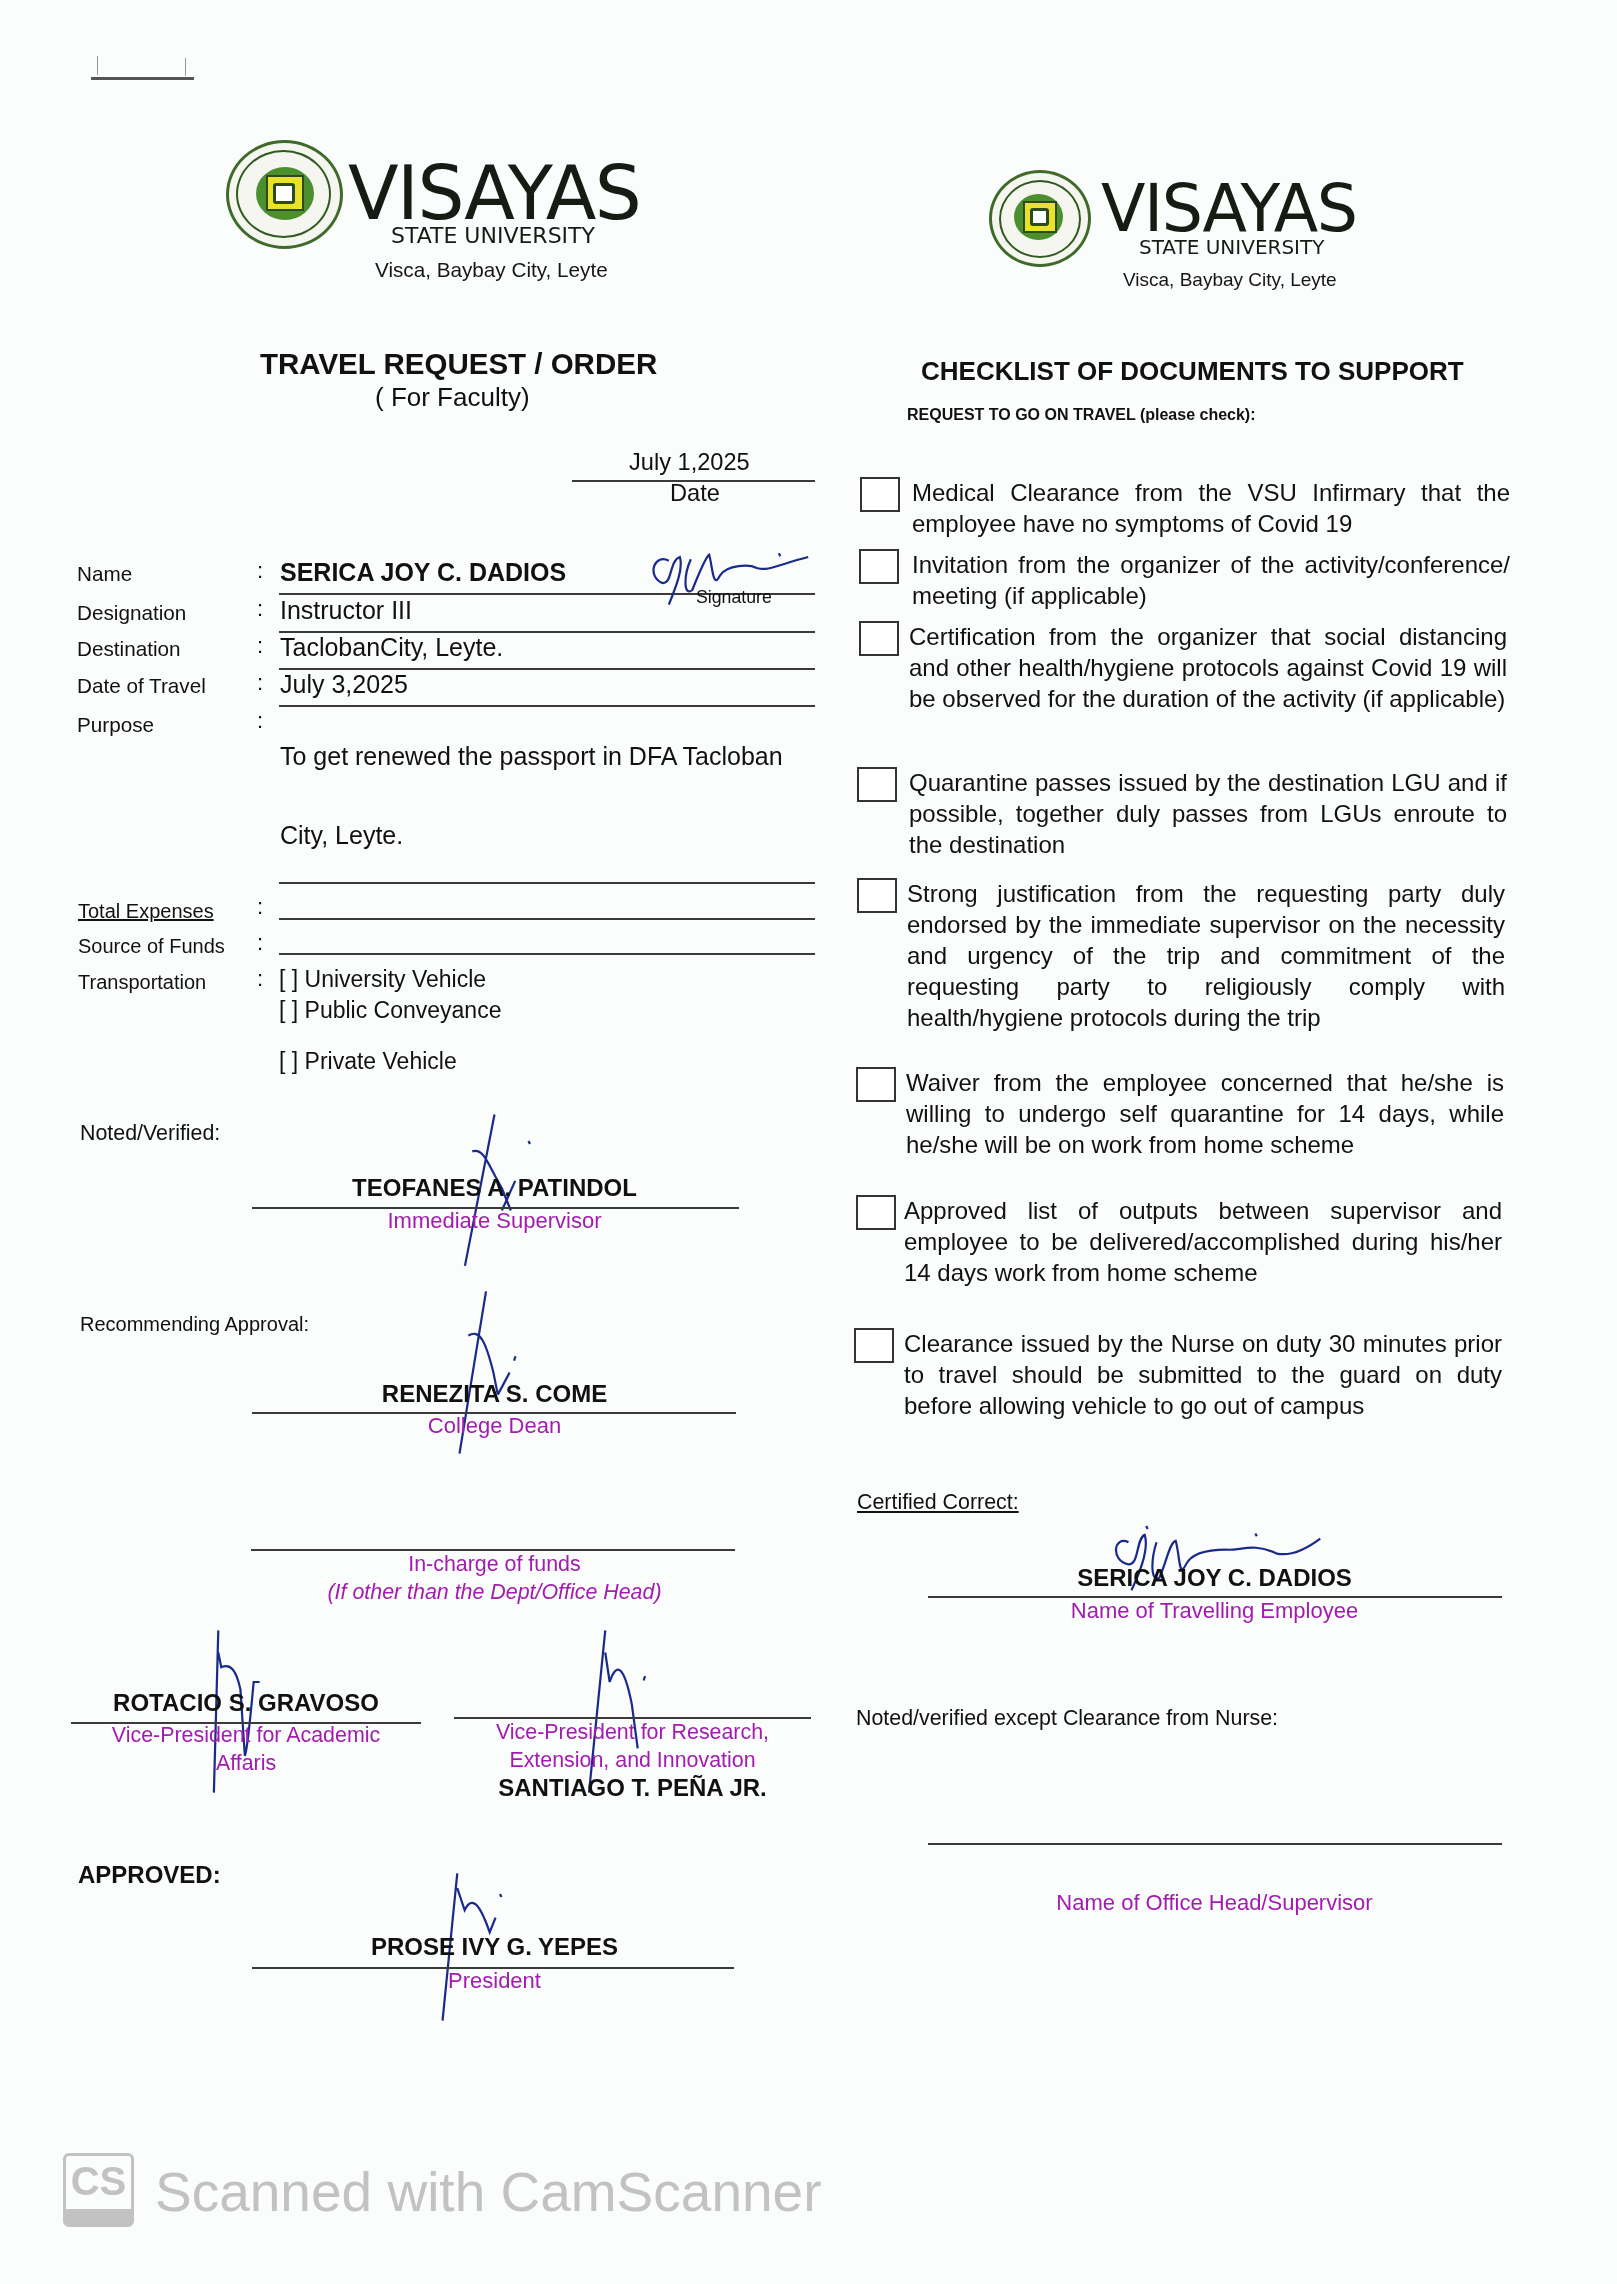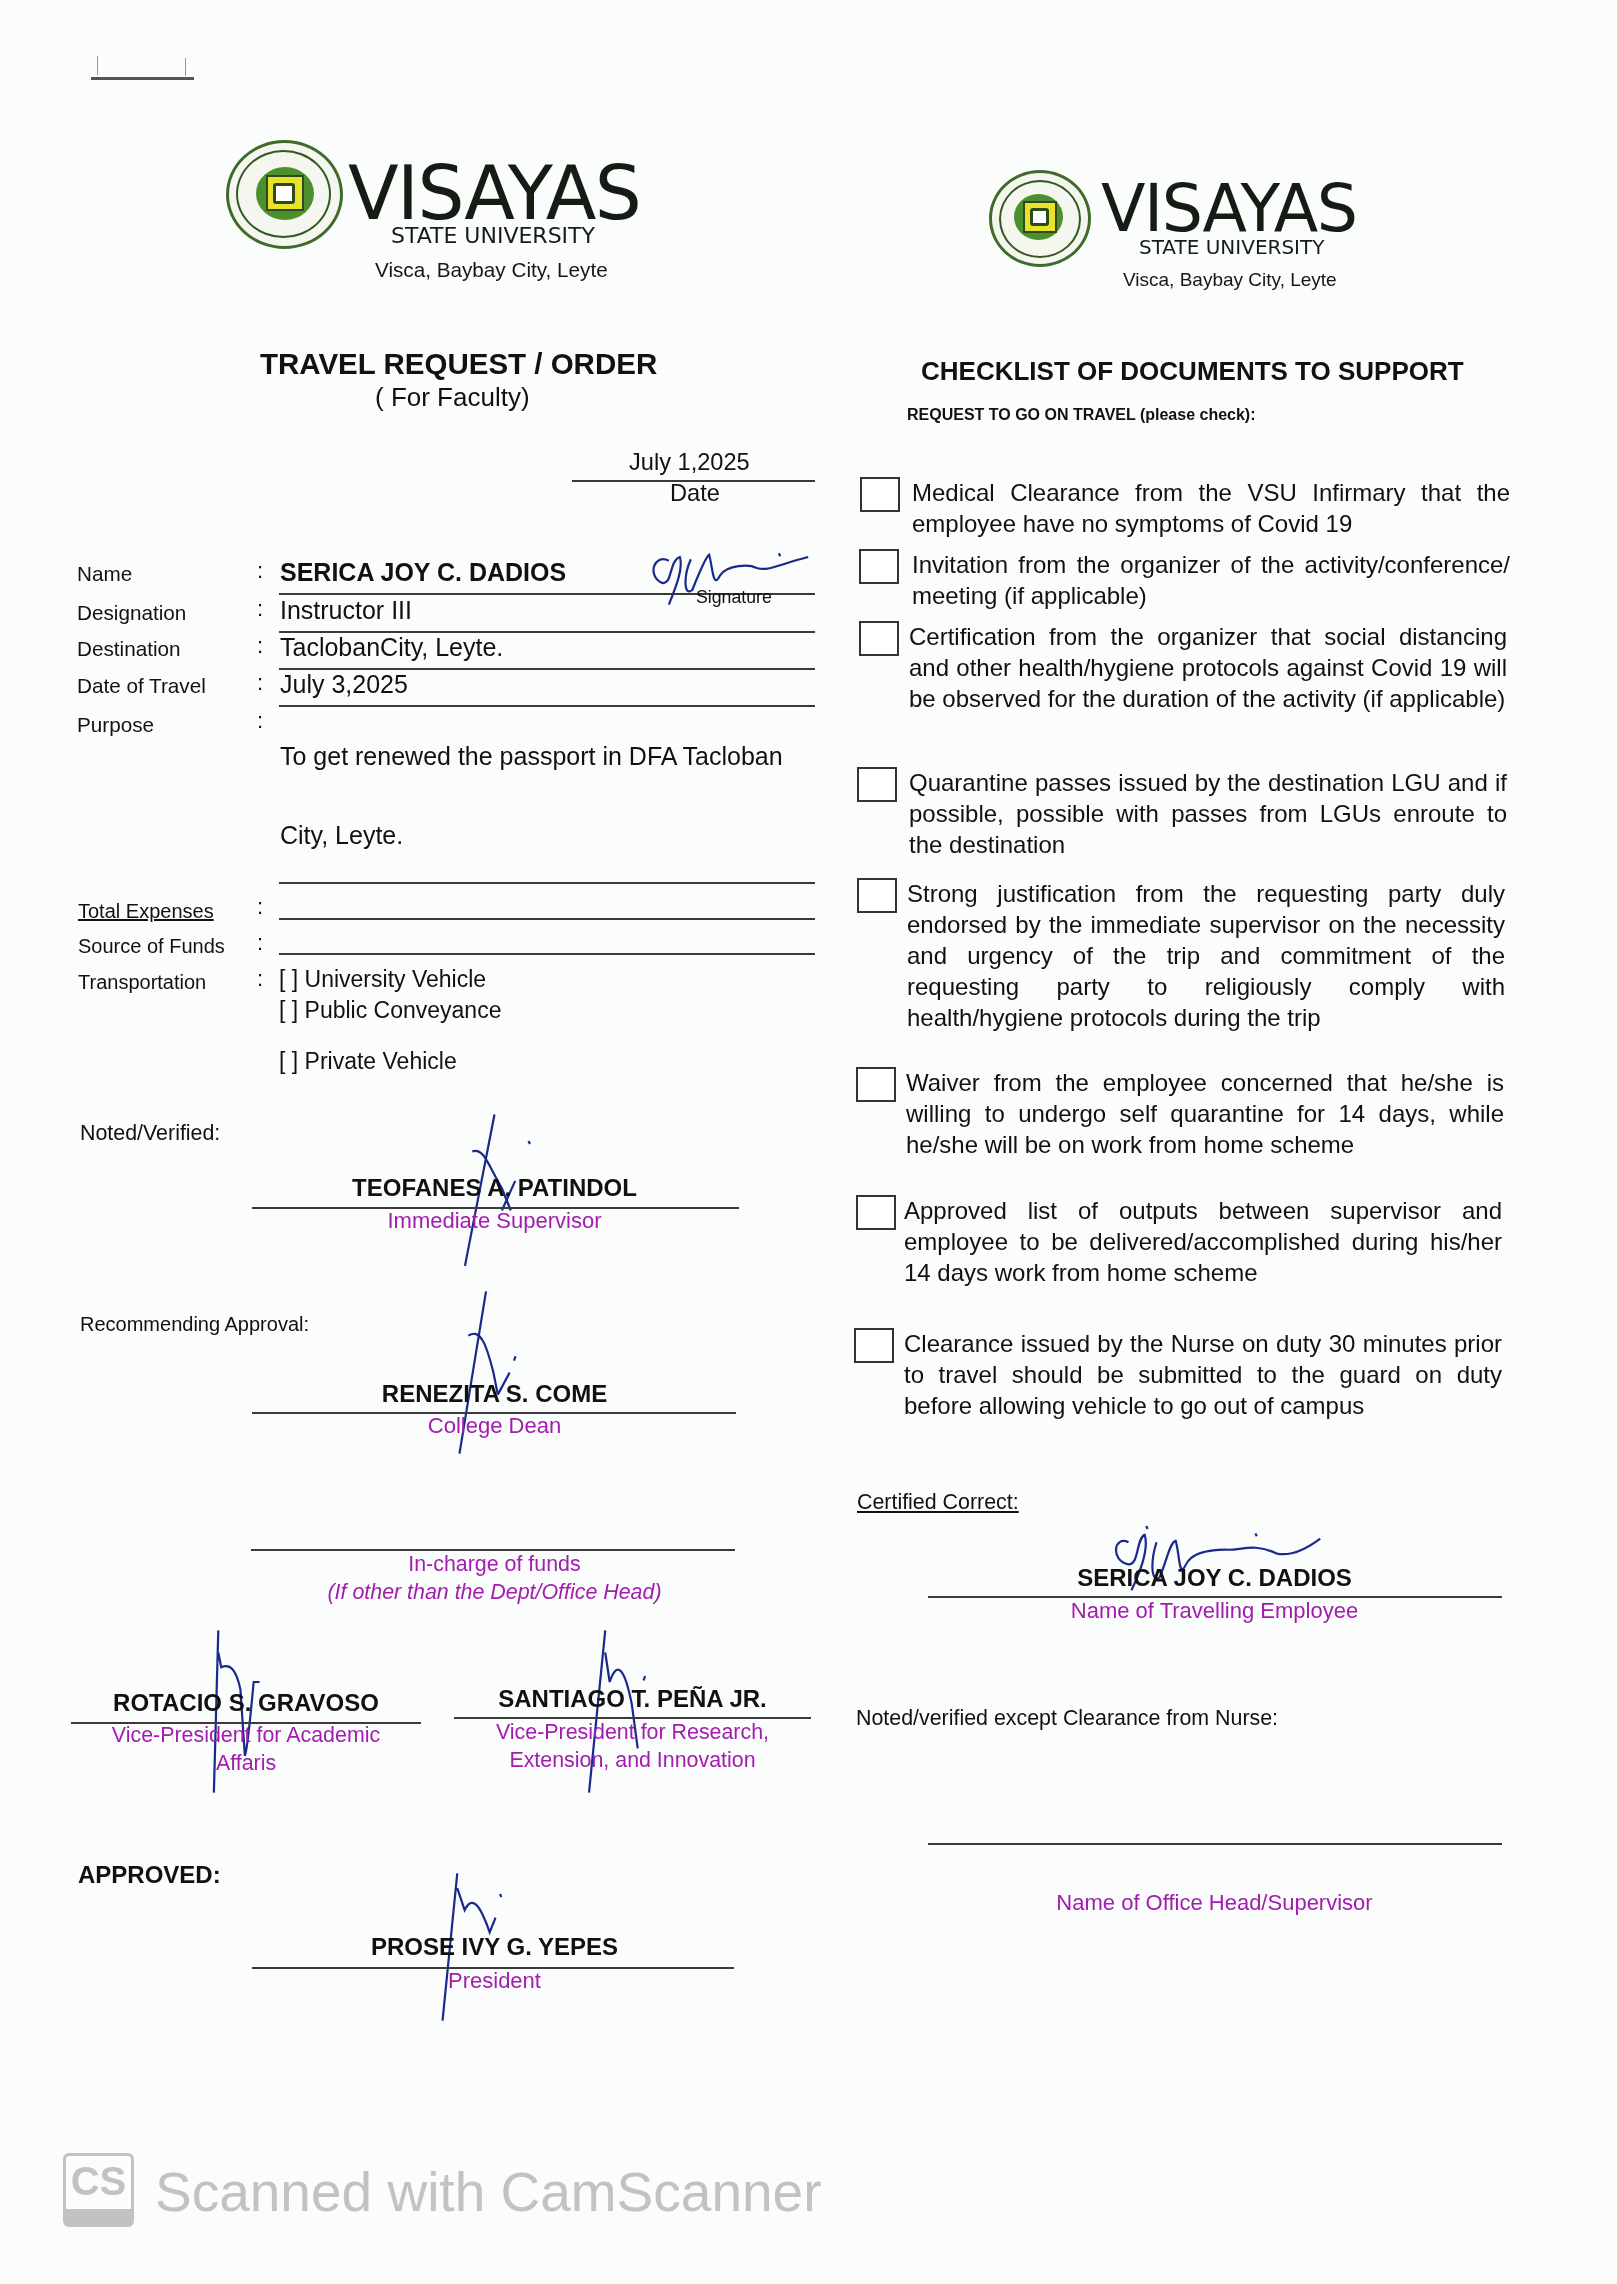--- a/index.html
+++ b/index.html
@@ -150,21 +150,21 @@
   <path d="M56 10 L50 230 M56 40 L60 60 C72 55 80 62 86 90 L92 180 C96 170 100 120 104 80 L112 80" fill="none" stroke="#1a2a8a" stroke-width="3"></path>
 </svg>
 <div class="signame" style="left:71px;top:1689px;width:350px;">ROTACIO S. GRAVOSO</div>
 <div class="line" style="left:71px;top:1722px;width:350px;"></div>
 <div class="sigrole" style="left:71px;top:1723px;width:350px;font-size:21.4px;">Vice-President for Academic</div>
 <div class="sigrole" style="left:71px;top:1751px;width:350px;font-size:21.4px;">Affaris</div>
 
 <svg class="sig" style="left:561px;top:1623px;" width="118" height="177" viewBox="0 0 160 240">
   <path d="M60 10 L38 230 M60 40 L66 80 C76 50 86 60 96 110 L104 170 M112 78 L114 72" fill="none" stroke="#1a2a8a" stroke-width="3"></path>
 </svg>
-<div class="signame" style="left:454px;top:1685px;width:357px;">SANTIAGO T. PEÑA JR.</div>
+<div class="signame" style="left:454px;top:1774px;width:357px;">SANTIAGO T. PEÑA JR.</div>
 <div class="line" style="left:454px;top:1717px;width:357px;"></div>
 <div class="sigrole" style="left:454px;top:1720px;width:357px;font-size:21.4px;">Vice-President for Research,</div>
 <div class="sigrole" style="left:454px;top:1748px;width:357px;font-size:21.4px;">Extension, and Innovation</div>
 
 <div class="title" style="left:78px;top:1861px;font-size:24px;">APPROVED:</div>
 <svg class="sig" style="left:413px;top:1866px;" width="118" height="162" viewBox="0 0 160 220">
   <path d="M60 10 L40 210 M60 30 L70 60 C80 40 90 50 104 90 L112 70 M118 38 L120 42" fill="none" stroke="#1a2a8a" stroke-width="3"></path>
 </svg>
 <div class="signame" style="left:251px;top:1933px;width:487px;">PROSE IVY G. YEPES</div>
 <div class="line" style="left:252px;top:1967px;width:482px;"></div>
@@ -180,21 +180,21 @@
 <div>
   <div class="cb" style="left:859px;top:549px;"></div>
   <div class="ci" style="left:912px;top:549px;">Invitation from the organizer of the activity/conference/ meeting (if applicable)</div>
 </div>
 <div>
   <div class="cb" style="left:859px;top:621px;"></div>
   <div class="ci" style="left:909px;top:621px;">Certification from the organizer that social distancing and other health/hygiene protocols against Covid 19 will be observed for the duration of the activity (if applicable)</div>
 </div>
 <div>
   <div class="cb" style="left:857px;top:767px;"></div>
-  <div class="ci" style="left:909px;top:767px;">Quarantine passes issued by the destination LGU and if possible, possible with passes from LGUs enroute to the destination</div>
+  <div class="ci" style="left:909px;top:767px;">Quarantine passes issued by the destination LGU and if possible, together duly passes from LGUs enroute to the destination</div>
 </div>
 <div>
   <div class="cb" style="left:857px;top:878px;"></div>
   <div class="ci" style="left:907px;top:878px;">Strong justification from the requesting party duly endorsed by the immediate supervisor on the necessity and urgency of the trip and commitment of the requesting party to religiously comply with health/hygiene protocols during the trip</div>
 </div>
 <div>
   <div class="cb" style="left:856px;top:1067px;"></div>
   <div class="ci" style="left:906px;top:1067px;">Waiver from the employee concerned that he/she is willing to undergo self quarantine for 14 days, while he/she will be on work from home scheme</div>
 </div>
 <div>

